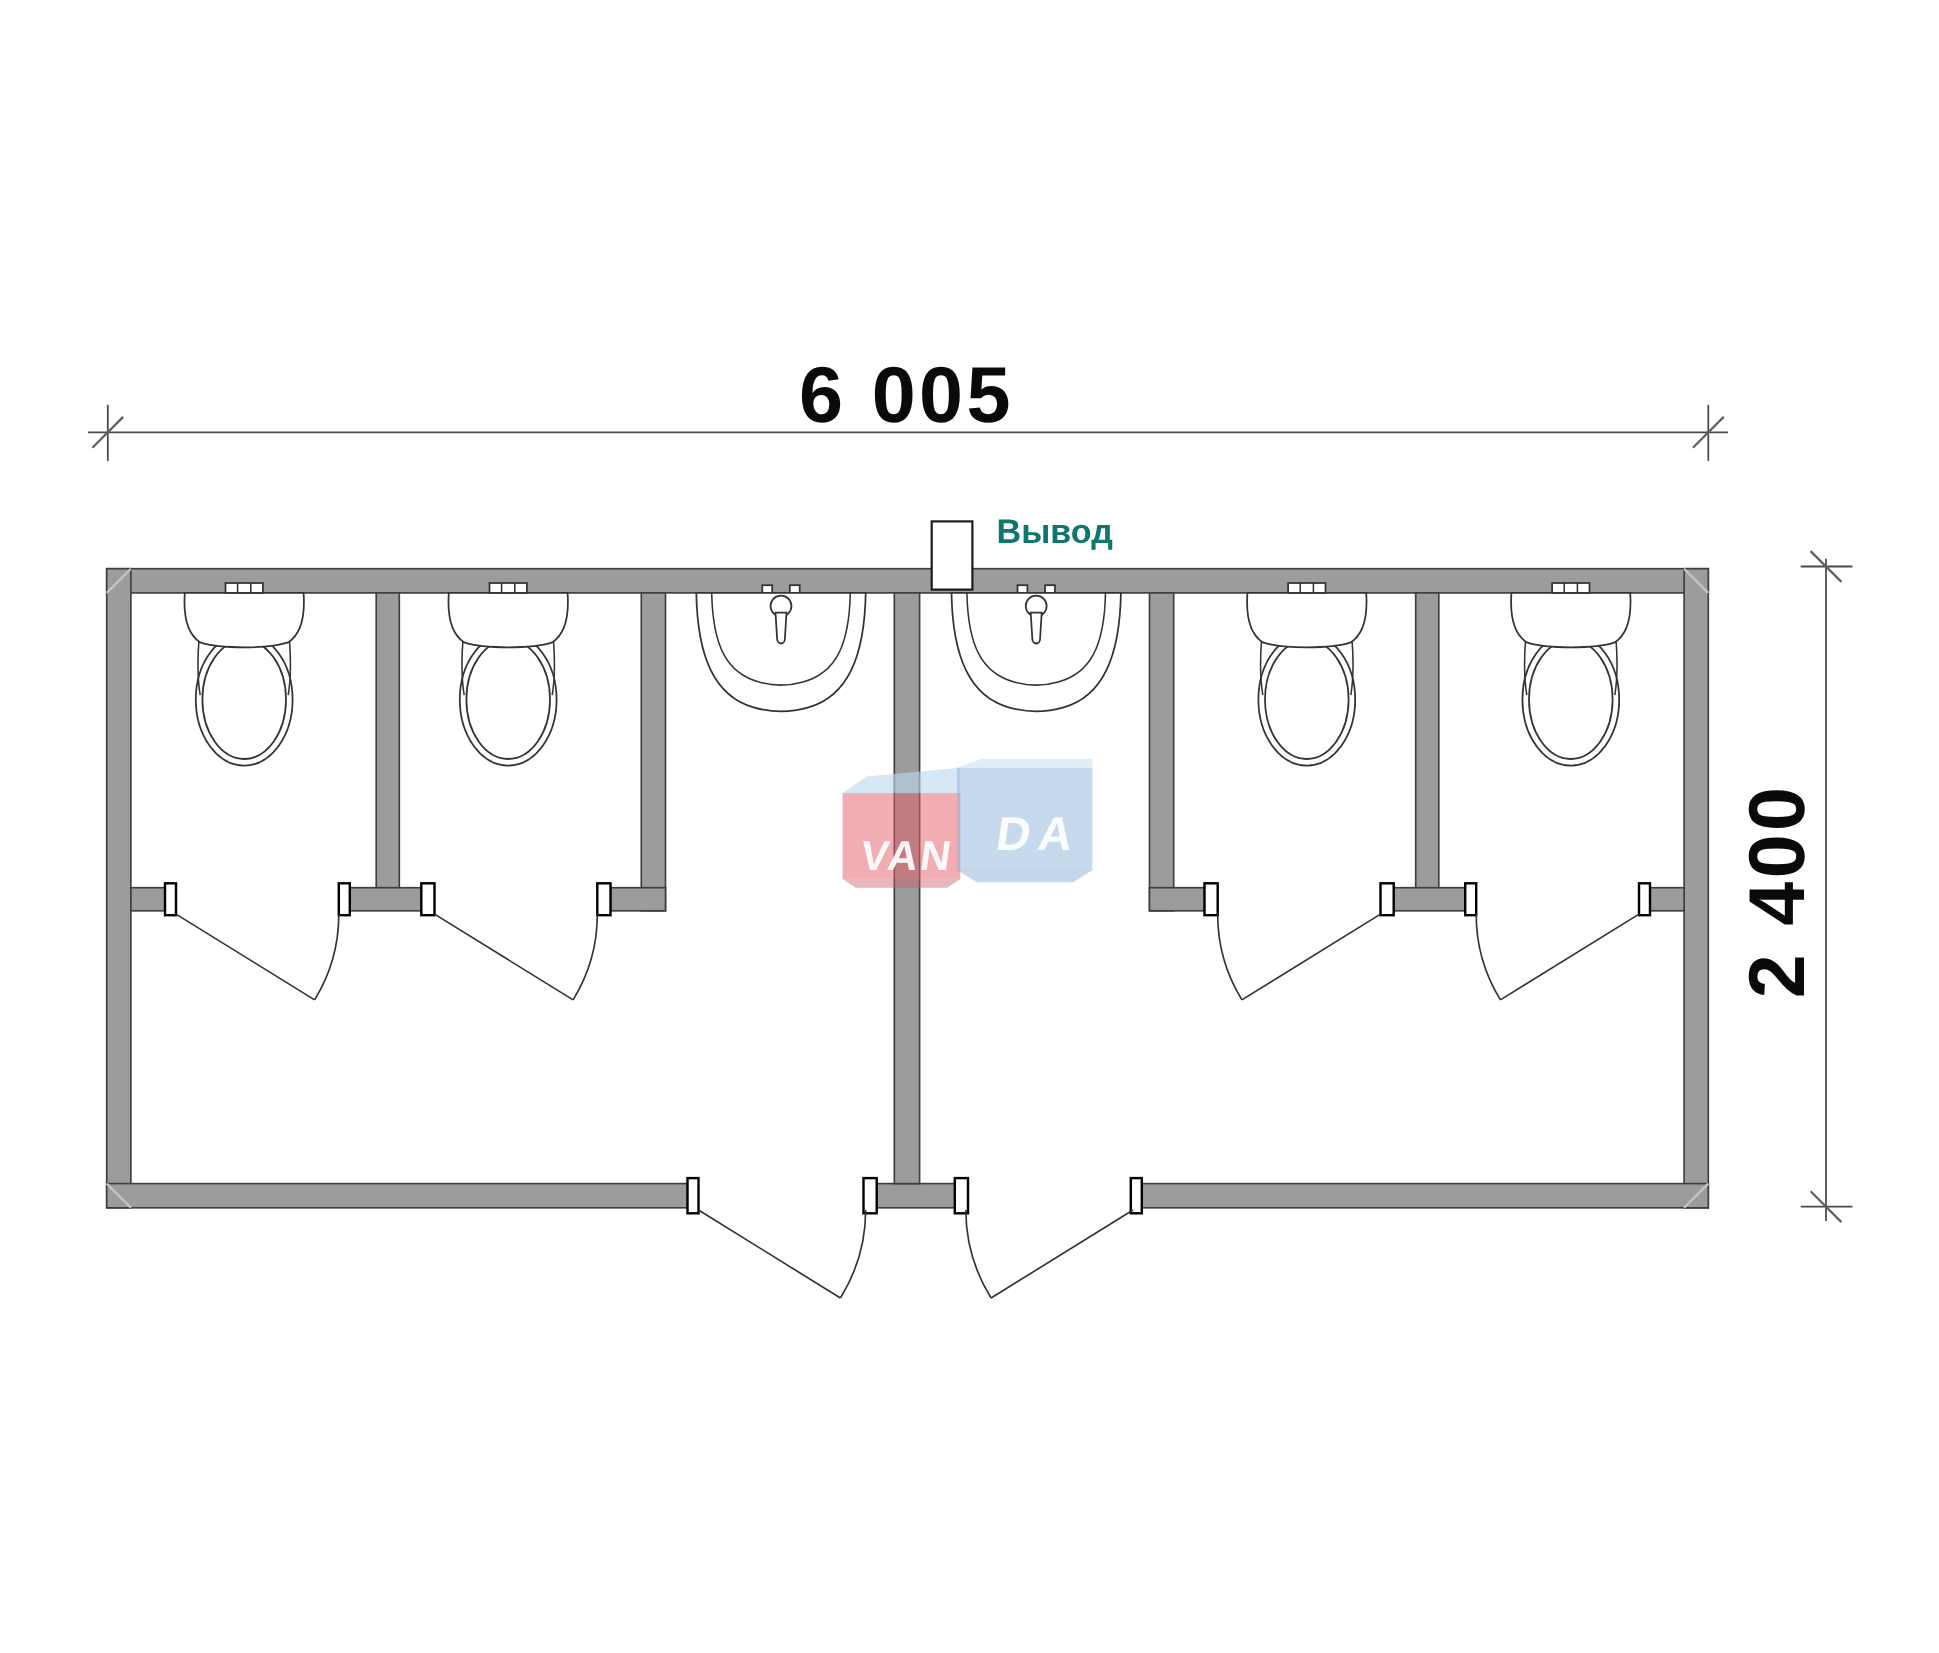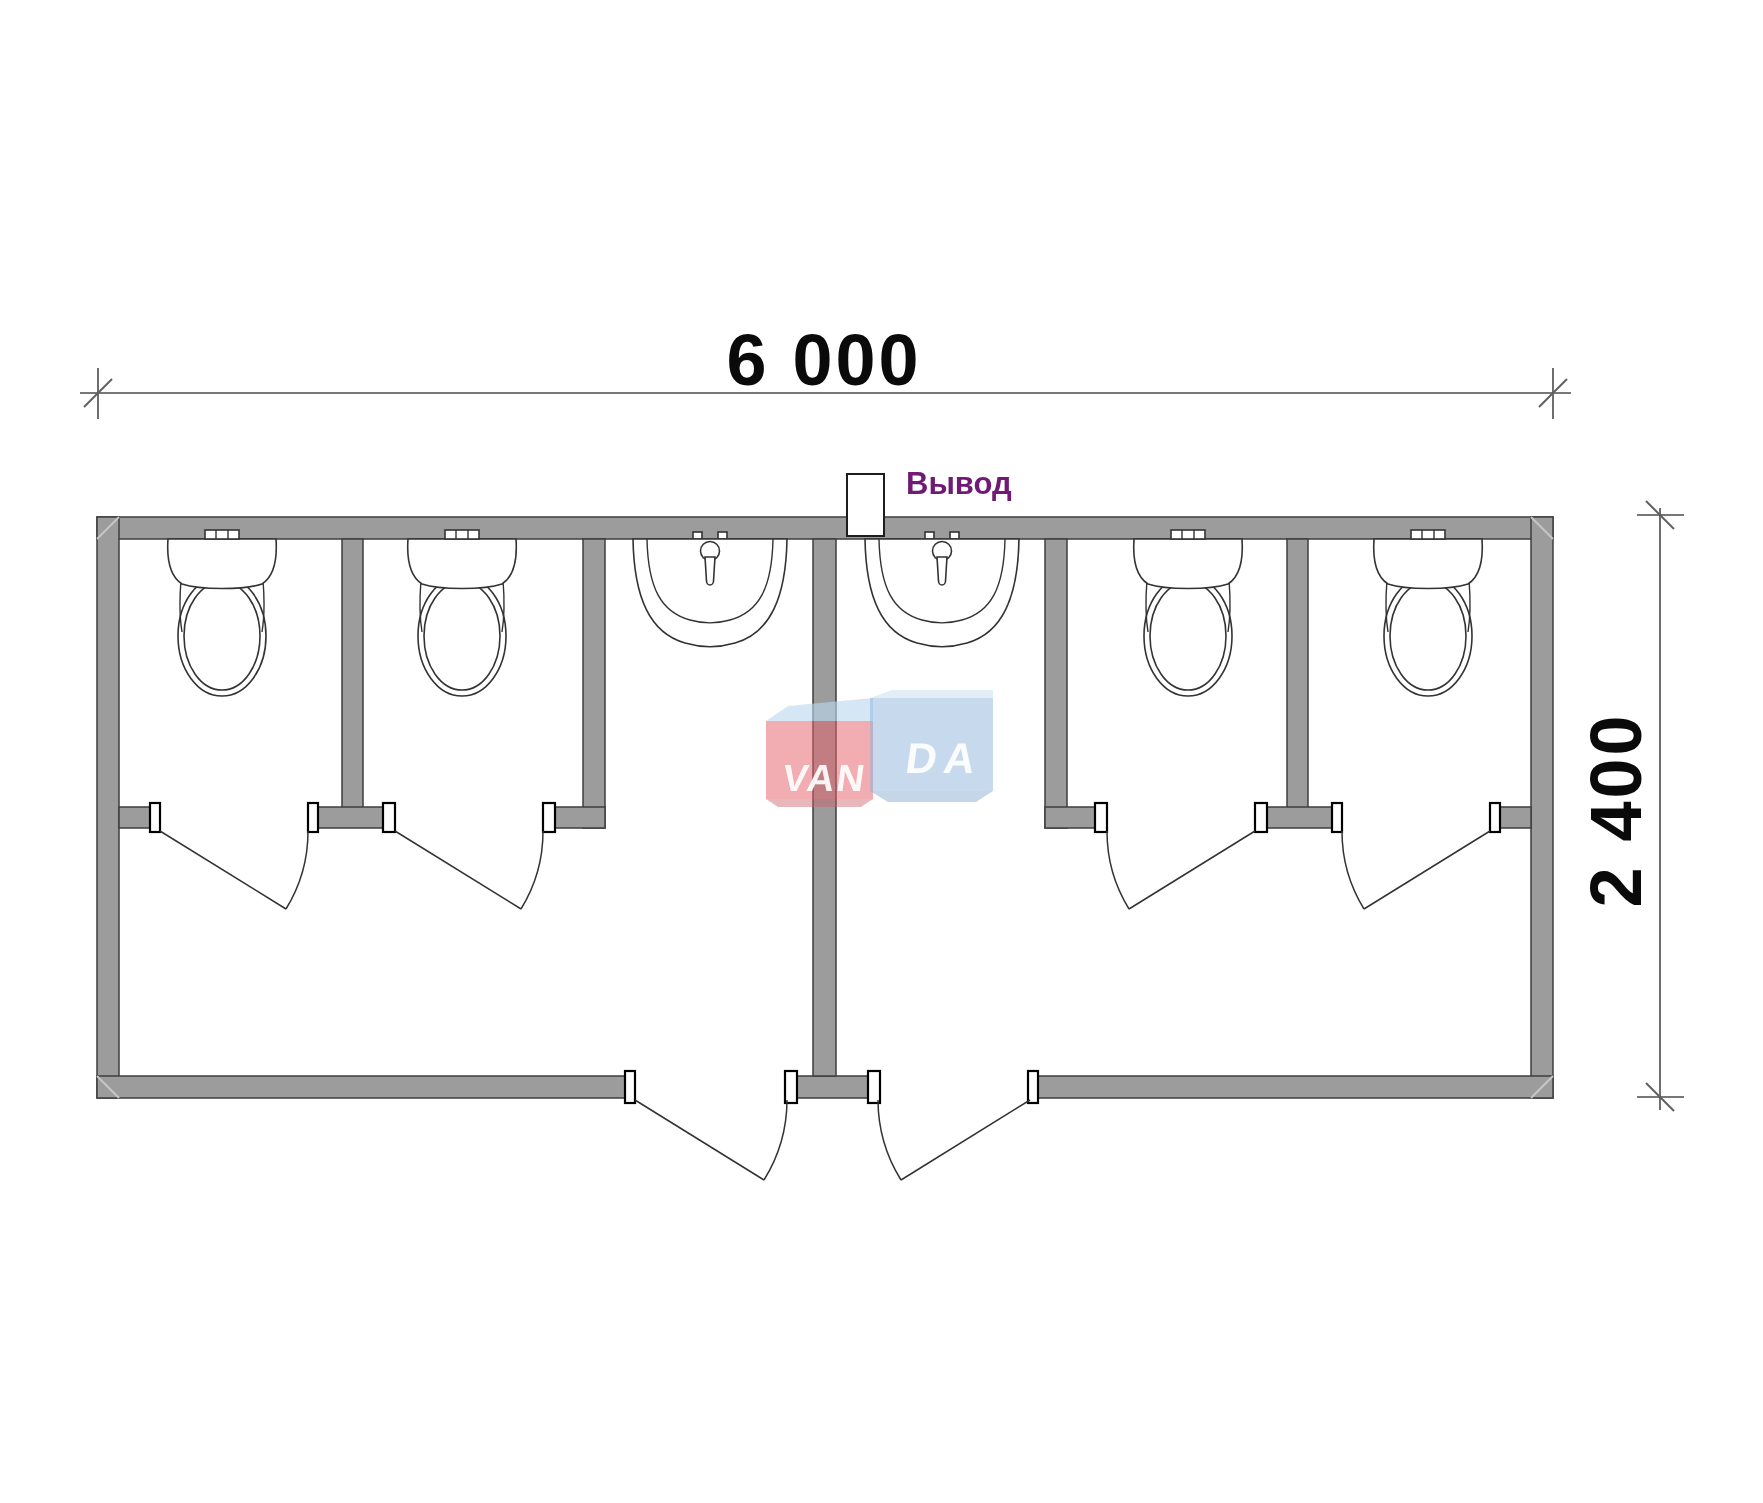--- a/index.html
+++ b/index.html
@@ -21,21 +21,21 @@
   .tick{stroke:#5f5f5f;stroke-width:2;}
   .dim-label{
     position:absolute;
     font-size:72px;font-weight:700;color:#0a0a0a;
     letter-spacing:3px;line-height:1;white-space:nowrap;
   }
   #dim-width-label{left:824px;top:324px;transform:translateX(-50%);}
   #dim-height-label{left:1616px;top:810px;transform:translate(-50%,-50%) rotate(-90deg);}
   #outlet-label{
     position:absolute;left:906px;top:466px;
-    font-size:31px;font-weight:700;color:#701a75;white-space:nowrap;
+    font-size:31px;font-weight:700;color:#0f766e;white-space:nowrap;
   }
   #watermark{position:absolute;left:754px;top:690px;width:250px;height:122px;}
   .wm-text{font-weight:700;fill:#ffffff;opacity:0.92;}
 </style>
 </head>
 <body>
 
 <svg id="plan-svg" width="1763" height="1503" viewBox="0 0 1763 1503" xmlns="http://www.w3.org/2000/svg">
 
   <defs>
@@ -143,21 +143,21 @@
   </g>
   <g>
     <path class="dim" d="M 1660 508 V 1110"></path>
     <path class="dim" d="M 1637 515 H 1684"></path>
     <path class="dim" d="M 1637 1097 H 1684"></path>
     <path class="tick" d="M 1646 501 L 1674 529"></path>
     <path class="tick" d="M 1646 1083 L 1674 1111"></path>
   </g>
 </svg>
 
-<div id="dim-width-label" class="dim-label">6 000</div>
+<div id="dim-width-label" class="dim-label">6 005</div>
 
 <div id="dim-height-label" class="dim-label">2 400</div>
 
 <div id="outlet-label">Вывод</div>
 
 <div id="watermark">
   <svg width="250" height="122" viewBox="0 0 250 122" xmlns="http://www.w3.org/2000/svg">
     <polygon points="12,31 34,16 119,8 119,31" fill="#bcd6ee" opacity="0.62"></polygon>
     <rect x="12" y="31" width="107" height="78" opacity="0.52" fill="#e4626b"></rect>
     <polygon points="12,109 119,109 107,117 24,117" fill="#c95f68" opacity="0.45"></polygon>

